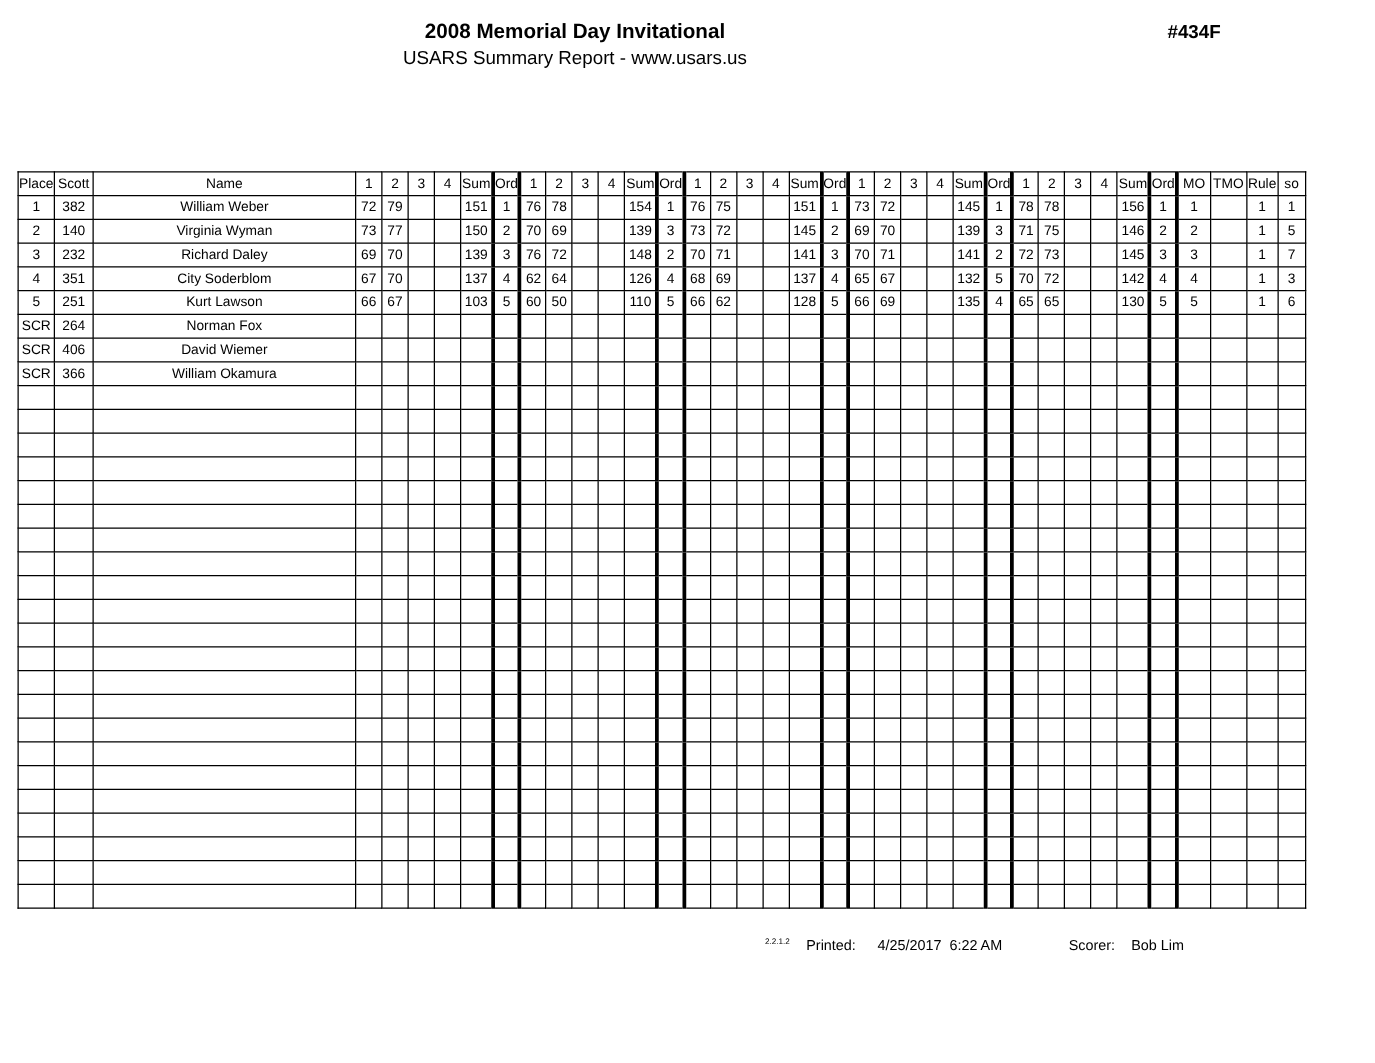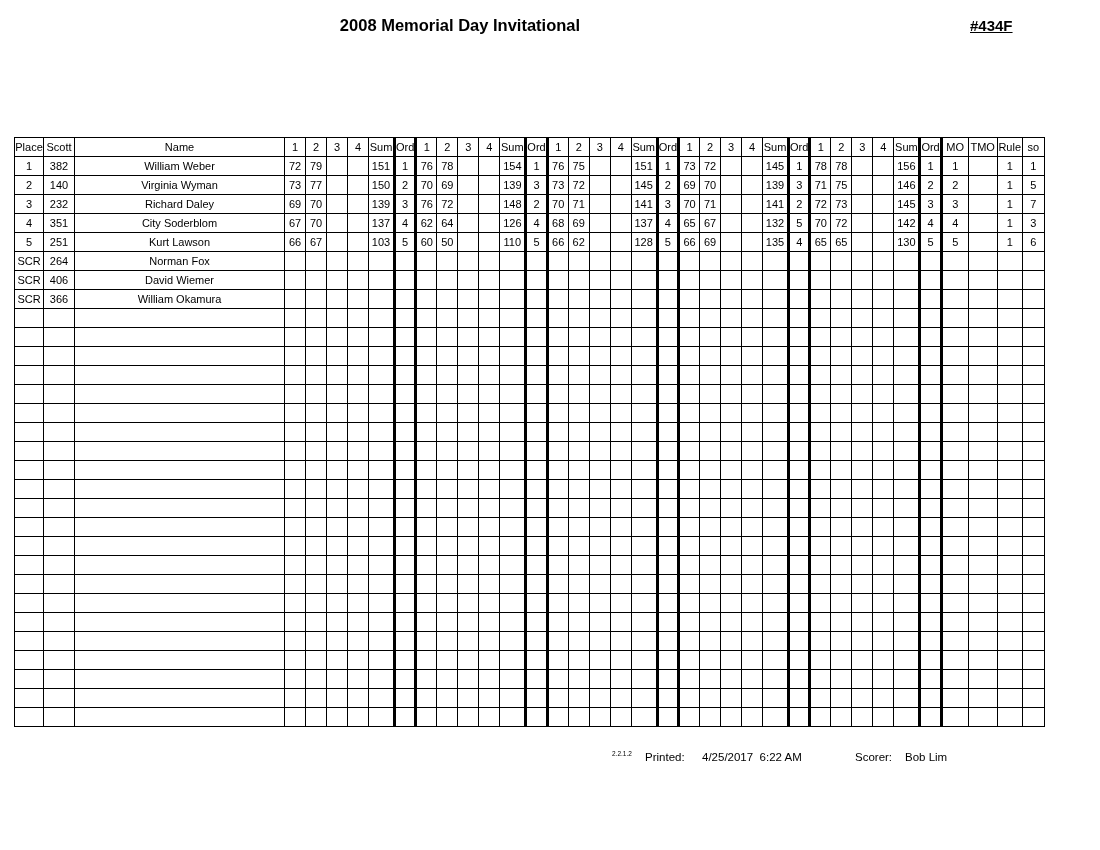--- a/index.html
+++ b/index.html
@@ -8,21 +8,21 @@
     position:relative; width:1100px; height:850px; background:#ffffff;
     font-family:"Liberation Sans", sans-serif; color:#000; overflow:hidden;
   }
   
   .req-block { position:absolute; left:18px; top:20px; font-size:10.5px; line-height:14px; white-space:pre; }
   .title-block { position:absolute; left:0; top:14px; width:894px; text-align:center;margin-left:13px; }
   .title-line1 { font-size:16.5px; font-weight:bold; line-height:22px; white-space:pre; }
   .title-line2 { font-size:13.5px; line-height:19px; white-space:pre; }
   .title-line3 { font-size:17.5px; font-weight:bold; line-height:24px; white-space:pre; }
   .title-line4 { font-size:15px; line-height:22px; white-space:pre; }
-  .heat-number { position:absolute; left:970px; top:17px; font-size:15px; font-weight:bold;text-decoration:underline; }
+  .heat-number { position:absolute; left:934px; top:17px; font-size:15px; font-weight:bold; }
 
   
   #score-table {
     position:absolute; left:14px; top:137px;
     border-collapse:collapse; table-layout:fixed;
   }
   #score-table td, #score-table th {
     border:1px solid #000; padding:0; font-weight:normal;
     font-size:11px; overflow:hidden; white-space:pre; text-align:center;
     height:19px; vertical-align:middle;
@@ -48,20 +48,21 @@
   .scorer-value { left:905px; }
 </style>
 </head>
 <body>
 
 <div class="page">
 
 
   <div class="title-block">
     <div class="title-line1">2008 Memorial Day Invitational</div>
+    <div class="title-line4">USARS Summary Report - www.usars.us</div>
   </div>
 
   <div class="heat-number">#434F</div>
 
   <table id="score-table">
       <colgroup>
         <col style="width: 29px;">
         <col style="width: 31px;">
         <col style="width: 210px;">
         <col style="width: 21px;">

